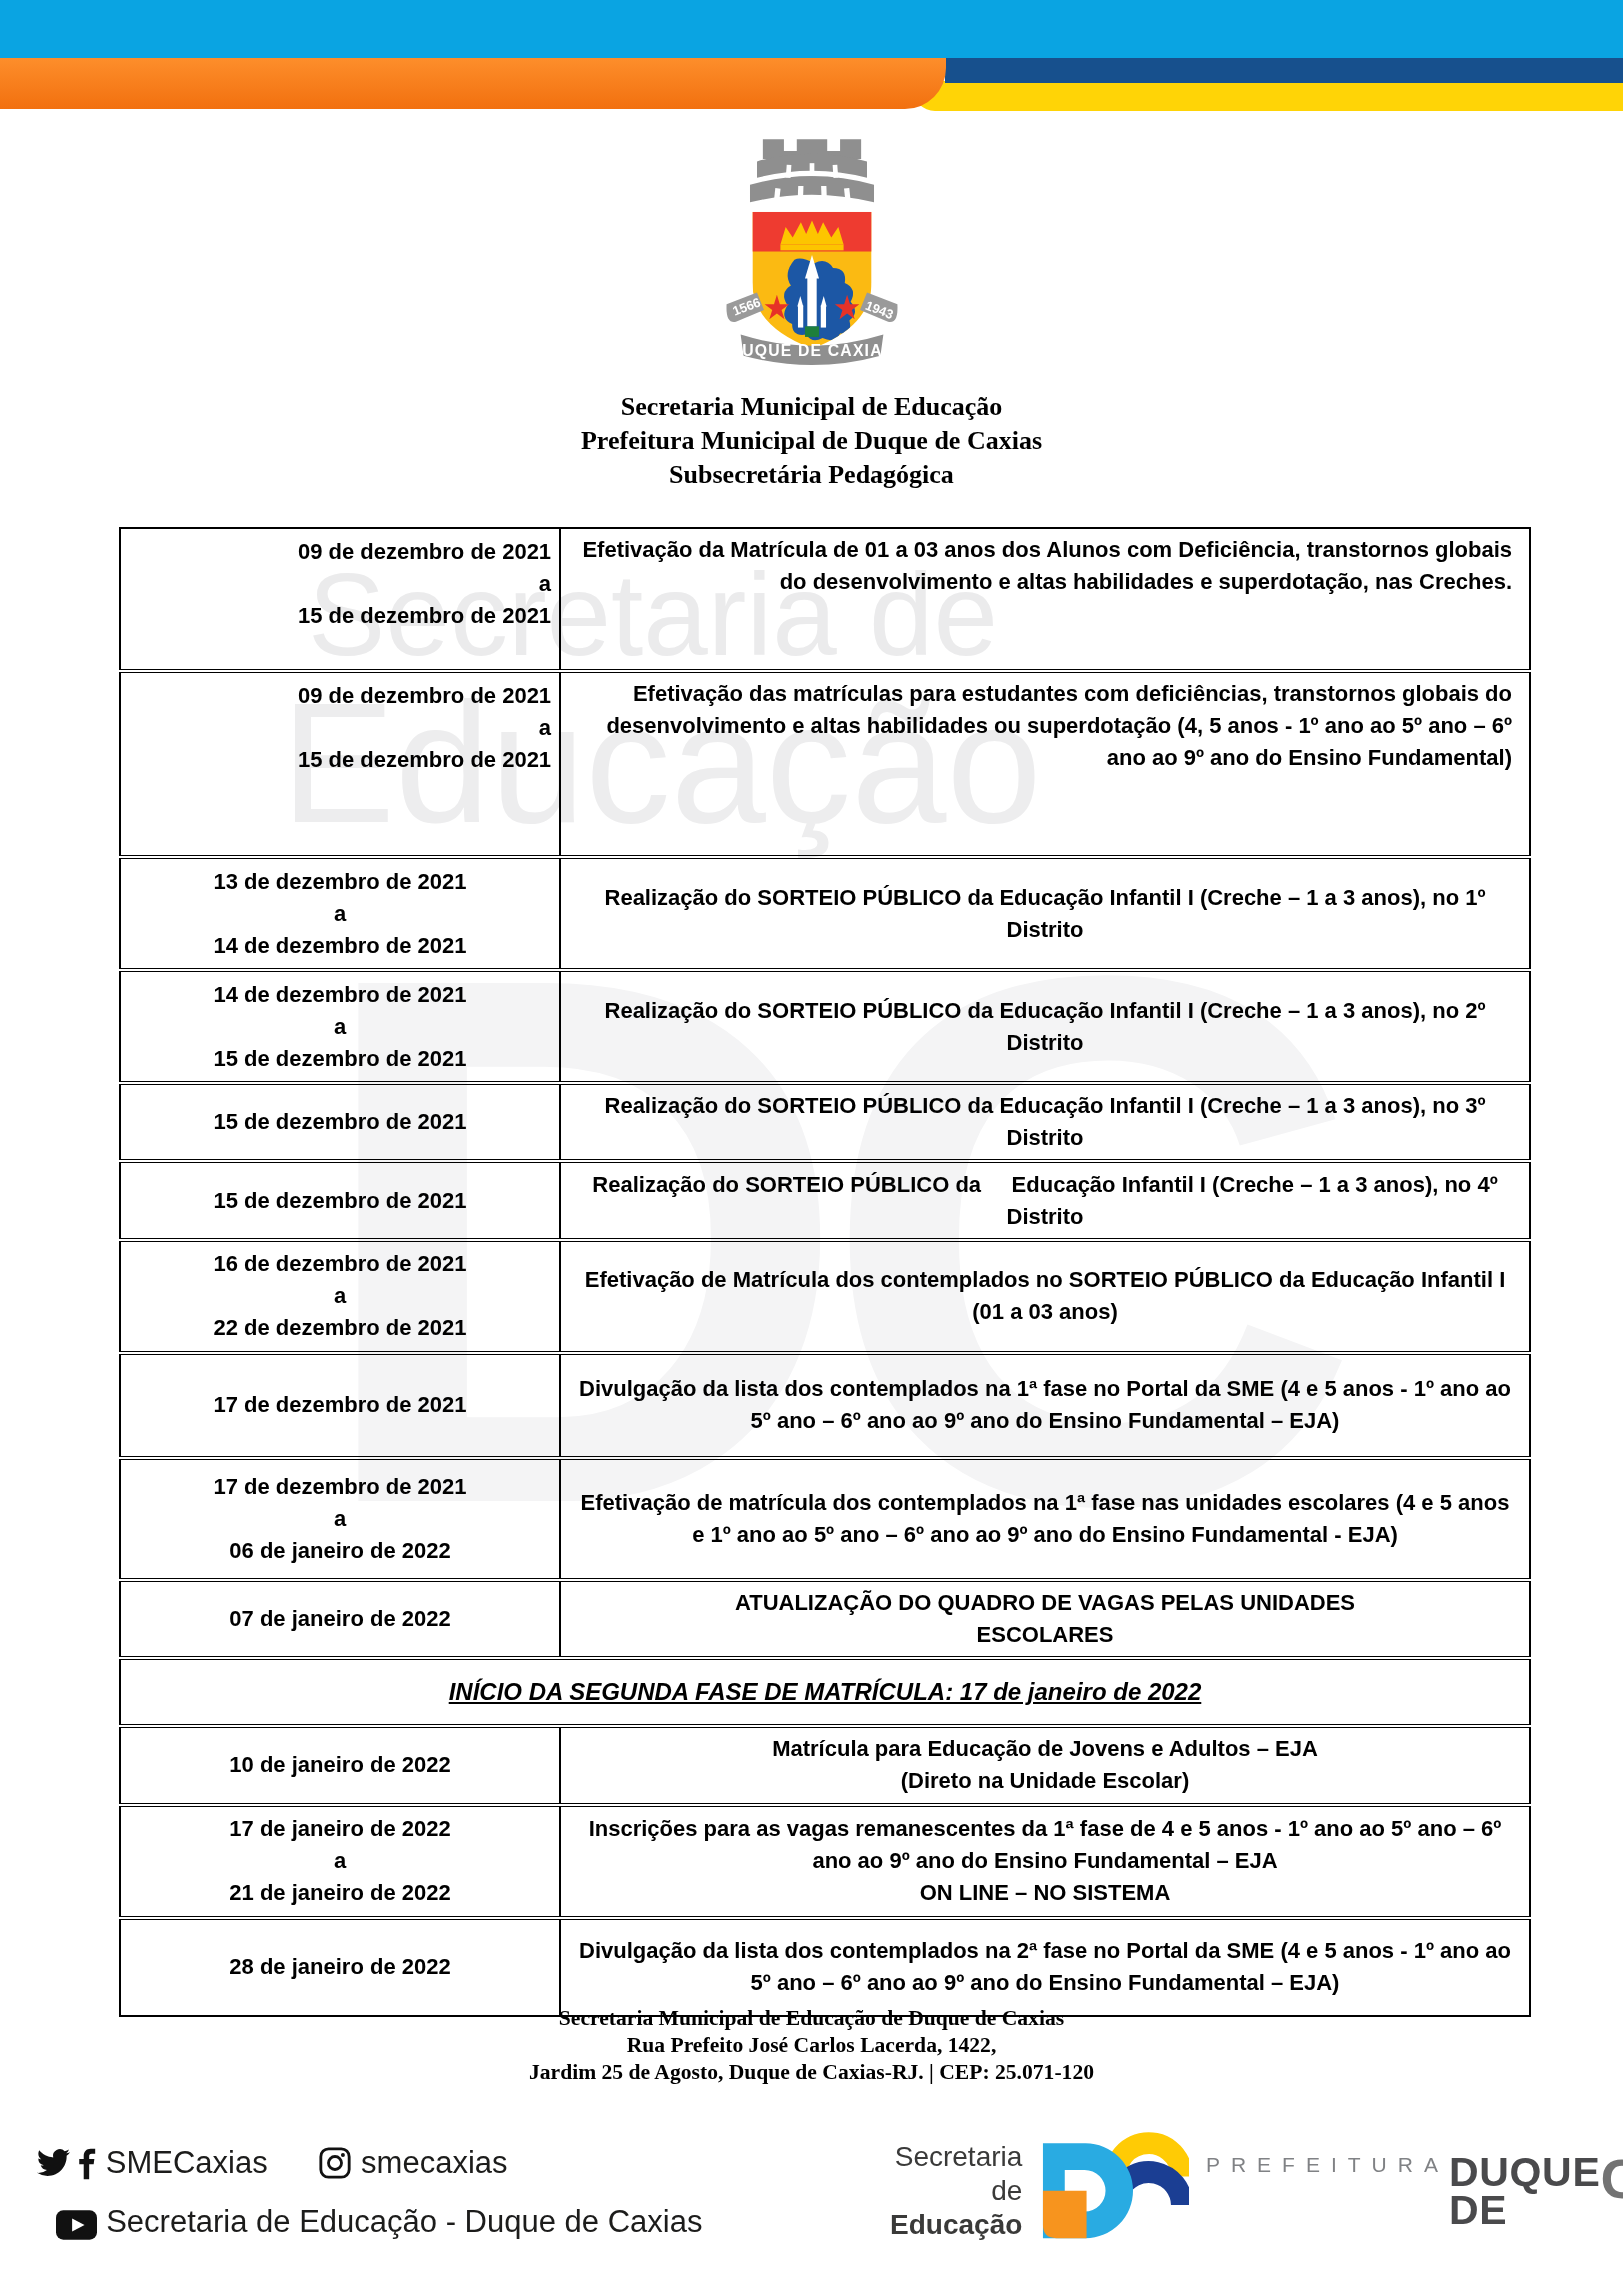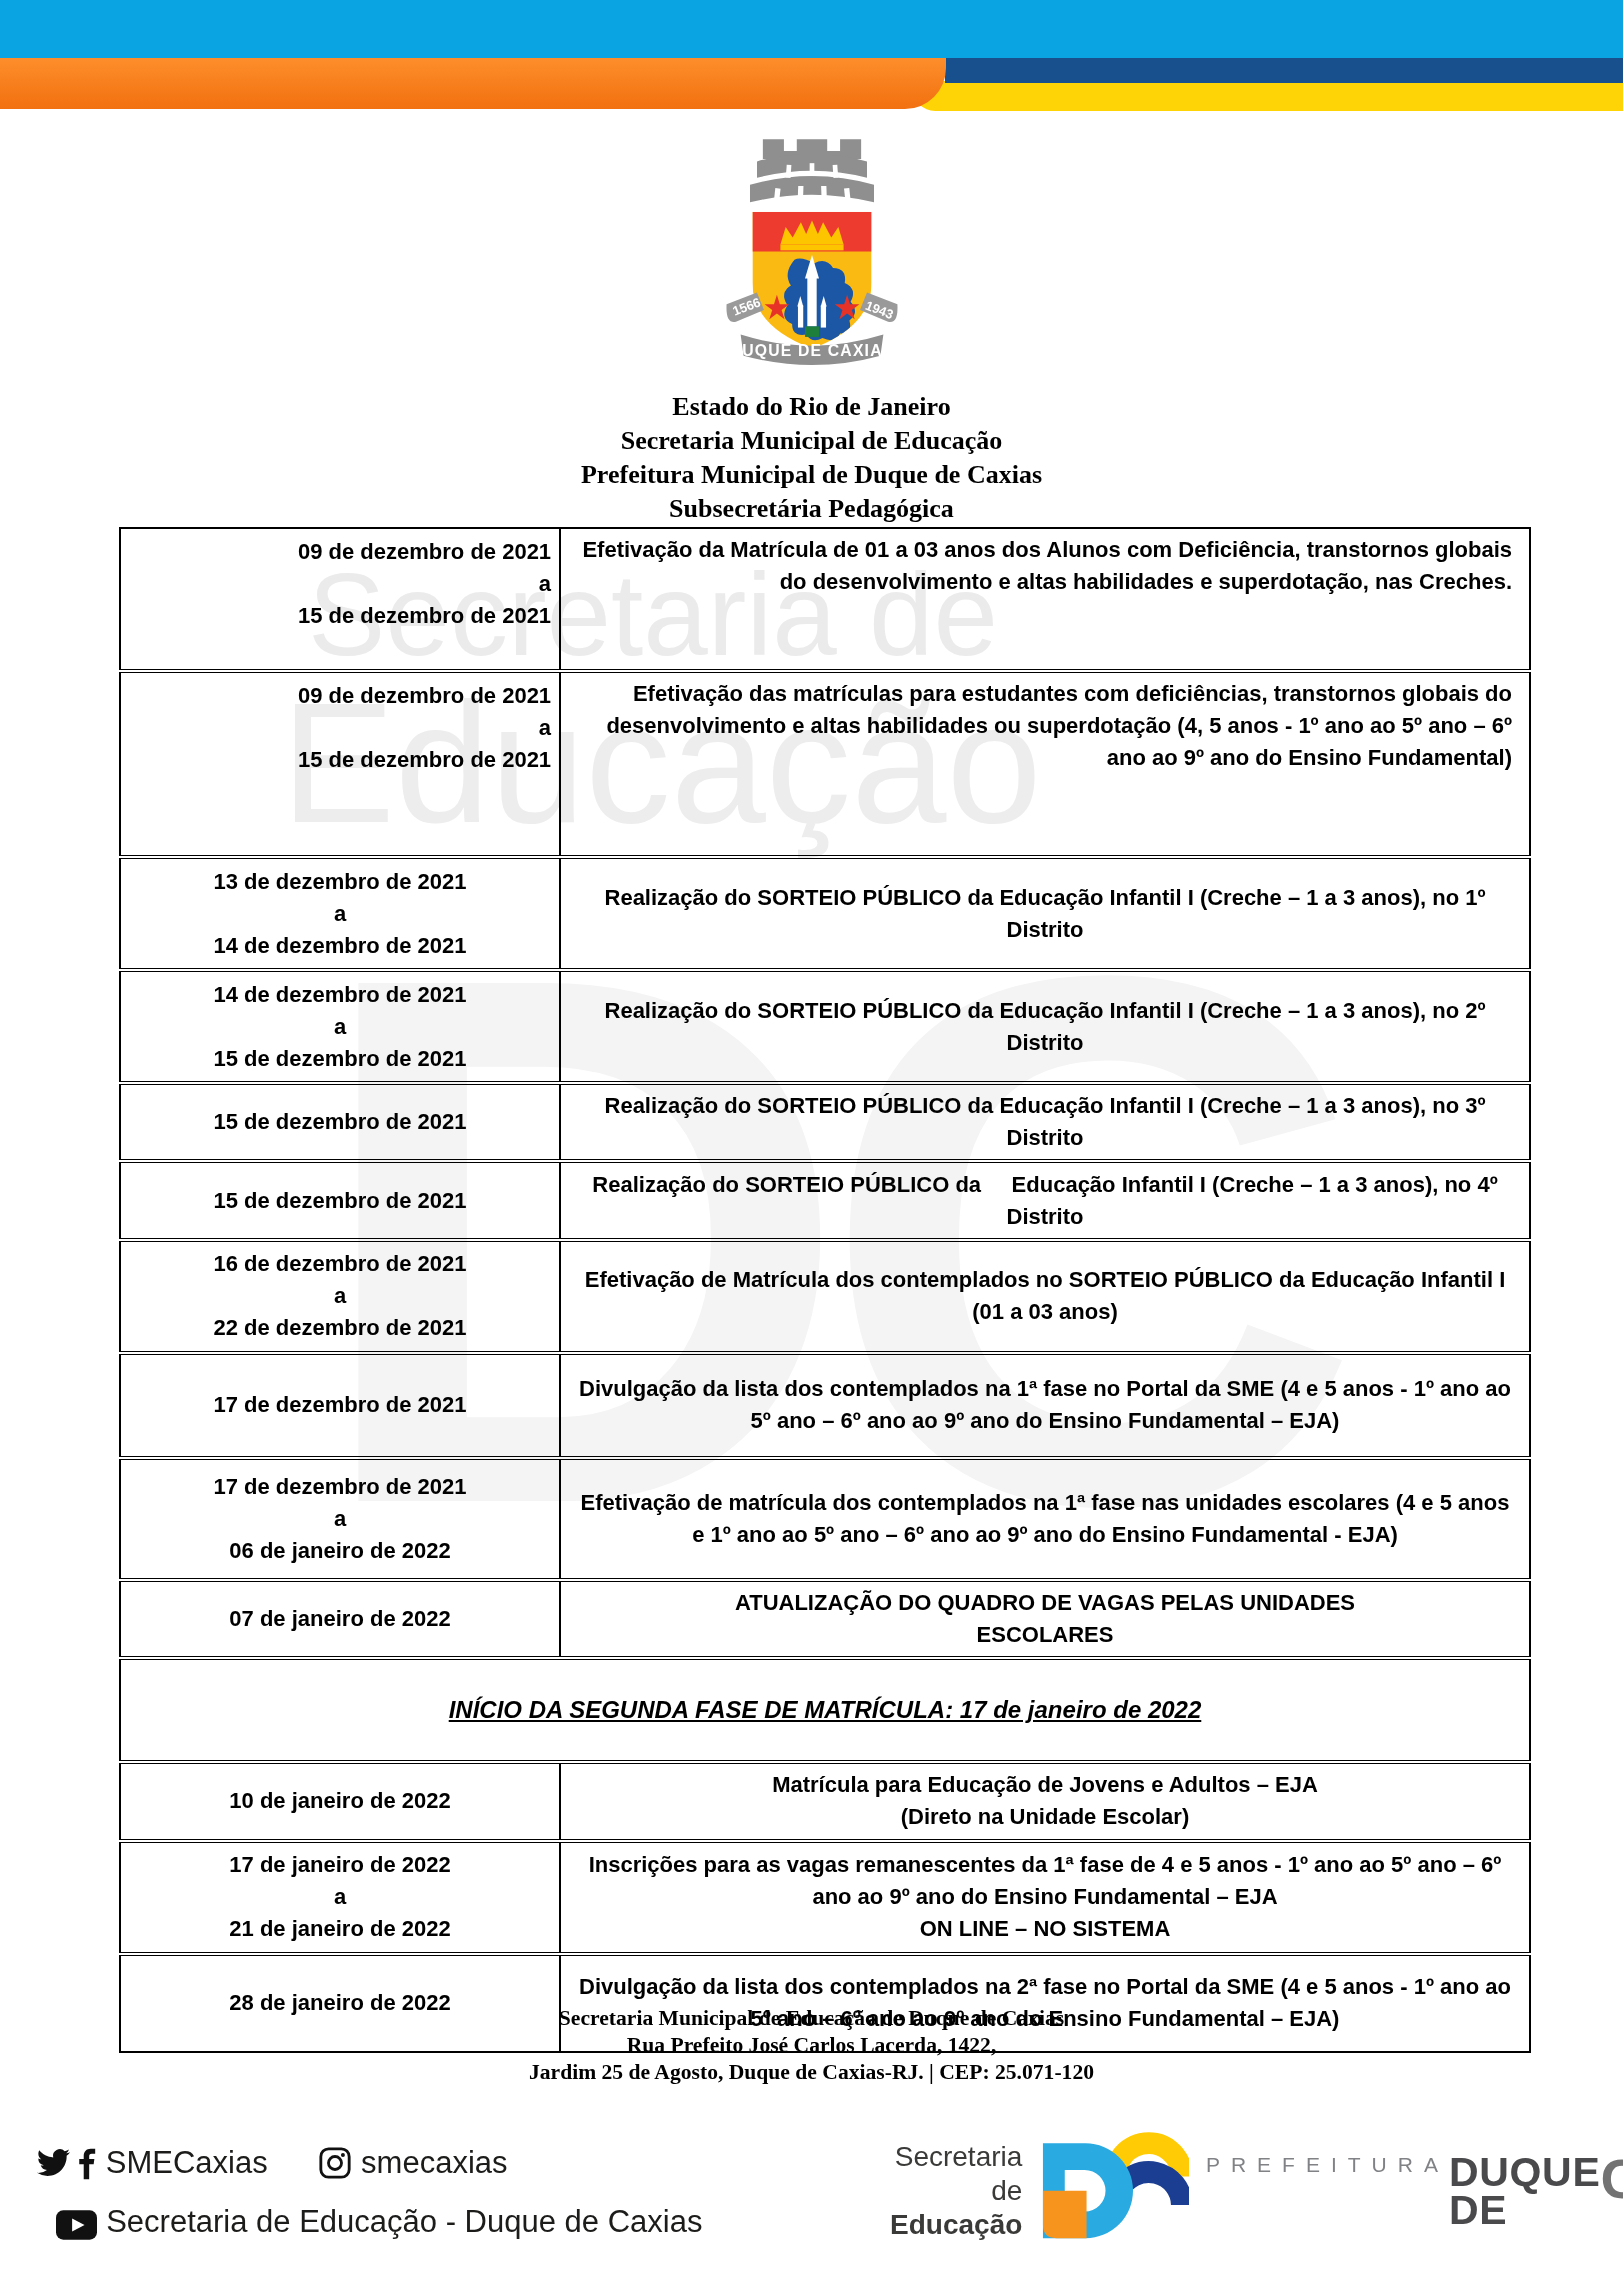--- a/index.html
+++ b/index.html
@@ -115,21 +115,20 @@
         <text x="48" y="316" fill="#ffffff" font-size="22" font-weight="700" transform="rotate(-21 48 316)">1566</text>
         <path d="M326,296 l-52,-20 -12,30 48,20 q18,4 16,-30 z" fill="#9A9A9A"></path>
         <text x="266" y="308" fill="#ffffff" font-size="22" font-weight="700" transform="rotate(21 278 316)">1943</text>
         <path d="M58,348 q122,38 244,0 l-5,36 q-117,32 -234,0 z" fill="#8F8F8F"></path>
         <text x="180" y="384" fill="#ffffff" font-size="27" font-weight="700" text-anchor="middle" letter-spacing="2">DUQUE DE CAXIAS</text>
       </g>
     </svg>
   </div>
 
   <div class="letterhead">
-    <div>Estado do Rio de Janeiro</div>
     <div>Secretaria Municipal de Educação</div>
     <div>Prefeitura Municipal de Duque de Caxias</div>
     <div>Subsecretária Pedagógica</div>
   </div>
 
   <table class="sched">
     <colgroup>
         <col style="width:440px">
         <col>
       </colgroup>
@@ -167,21 +166,21 @@
           <td class="desc-cell"><span class="seg-b">Divulgação da lista dos contemplados</span><span class="seg-r"> na 1ª fase no Portal da SME (4 e 5 anos - 1º ano ao 5º ano – 6º ano ao 9º ano do Ensino Fundamental – EJA)</span></td>
         </tr>
         <tr style="height: 122px;">
           <td class="date-cell">17 de dezembro de 2021<br>a<br>06 de janeiro de 2022</td>
           <td class="desc-cell"><span class="seg-b">Efetivação de matrícula</span><span class="seg-r"> dos contemplados na 1ª fase nas unidades escolares (4 e 5 anos e 1º ano ao 5º ano – 6º ano ao 9º ano do Ensino Fundamental - EJA)</span></td>
         </tr>
         <tr style="height: 72px;">
           <td class="date-cell">07 de janeiro de 2022</td>
           <td class="desc-cell"><span class="seg-b">ATUALIZAÇÃO DO QUADRO DE VAGAS PELAS UNIDADES</span><br><span class="seg-b">ESCOLARES</span></td>
         </tr>
-        <tr style="height: 104px; padding-left: 41px;">
+        <tr style="height: 68px; padding-left: 41px;">
           <td colspan="2" class="section-cell"><span class="section-title">INÍCIO DA SEGUNDA FASE DE MATRÍCULA: 17 de janeiro de 2022</span></td>
         </tr>
         <tr style="height: 75px;">
           <td class="date-cell">10 de janeiro de 2022</td>
           <td class="desc-cell"><span class="seg-b">Matrícula para Educação de Jovens e Adultos – EJA</span><span class="seg-r"></span><br><span class="seg-r">(Direto na Unidade Escolar)</span></td>
         </tr>
         <tr style="height: 108px;">
           <td class="date-cell">17 de janeiro de 2022<br>a<br>21 de janeiro de 2022</td>
           <td class="desc-cell"><span class="seg-b">Inscrições para as vagas remanescentes da 1ª fase de </span><span class="seg-r">4 e 5 anos - 1º ano ao 5º ano – 6º ano ao 9º ano do Ensino Fundamental – EJA</span><br><span class="seg-r">ON LINE – NO SISTEMA</span></td>
         </tr>

